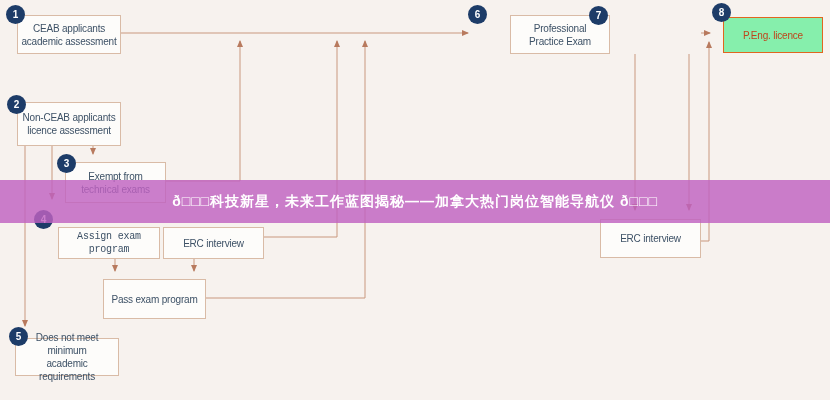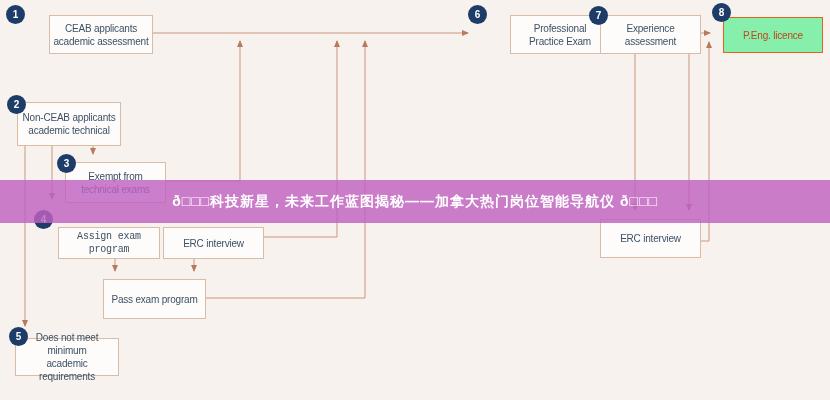--- a/index.html
+++ b/index.html
@@ -27,21 +27,21 @@
   .banner{
     position:absolute;z-index:5;left:0;top:180px;width:830px;height:43px;
     background:rgba(191,97,193,0.82);
     display:flex;align-items:center;justify-content:center;
   }
   .banner-title{
     color:#ffffff;font-size:14px;font-weight:bold;letter-spacing:1px;
     white-space:nowrap;
   }
   
-  .n-ceab{left:17px;top:15px;width:104px;height:39px;margin-left:32px;}
+  .n-ceab{left:17px;top:15px;width:104px;height:39px;}
   .n-nonceab{left:17px;top:102px;width:104px;height:44px;}
   .n-exempt{left:65px;top:162px;width:101px;height:41px;}
   .n-assign{left:58px;top:227px;width:102px;height:32px;font-family:Liberation Mono, monospace;}
   .n-ercleft{left:163px;top:227px;width:101px;height:32px;}
   .n-pass{left:103px;top:279px;width:103px;height:40px;}
   .n-notmeet{left:15px;top:338px;width:104px;height:38px;}
   .n-ppe{left:478px;top:15px;width:100px;height:39px;margin-left:32px;}
   .n-exp{left:600px;top:15px;width:101px;height:39px;}
   .n-ercright{left:600px;top:219px;width:101px;height:39px;}
   .n-licence{left:723px;top:17px;width:100px;height:36px;}
@@ -94,32 +94,31 @@
       <path d="M194,259 L194,271" marker-end="url(#ah)"></path>
 
       <path d="M635,54 L635,210" marker-end="url(#ah)"></path>
       <path d="M689,54 L689,210" marker-end="url(#ah)"></path>
     </g>
   </svg>
 
   <div class="node n-ceab">CEAB applicants
 academic assessment</div>
   <div class="node n-nonceab">Non-CEAB applicants
-academic technical</div>
+licence assessment</div>
   <div class="node n-exempt">Exempt from
 technical exams</div>
   <div class="node n-assign">Assign exam
 program</div>
   <div class="node n-ercleft">ERC interview</div>
   <div class="node n-pass">Pass exam program</div>
   <div class="node n-notmeet">Does not meet minimum
 academic requirements</div>
   <div class="node n-ppe">Professional
 Practice Exam</div>
-  <div class="node n-exp">Experience assessment</div>
   <div class="node n-ercright">ERC interview</div>
   <div class="node accent n-licence">P.Eng. licence</div>
 
   <div class="step s1">1</div>
   <div class="step s2">2</div>
   <div class="step s3">3</div>
   <div class="step s4">4</div>
   <div class="step s5">5</div>
   <div class="step s6">6</div>
   <div class="step s7">7</div>

